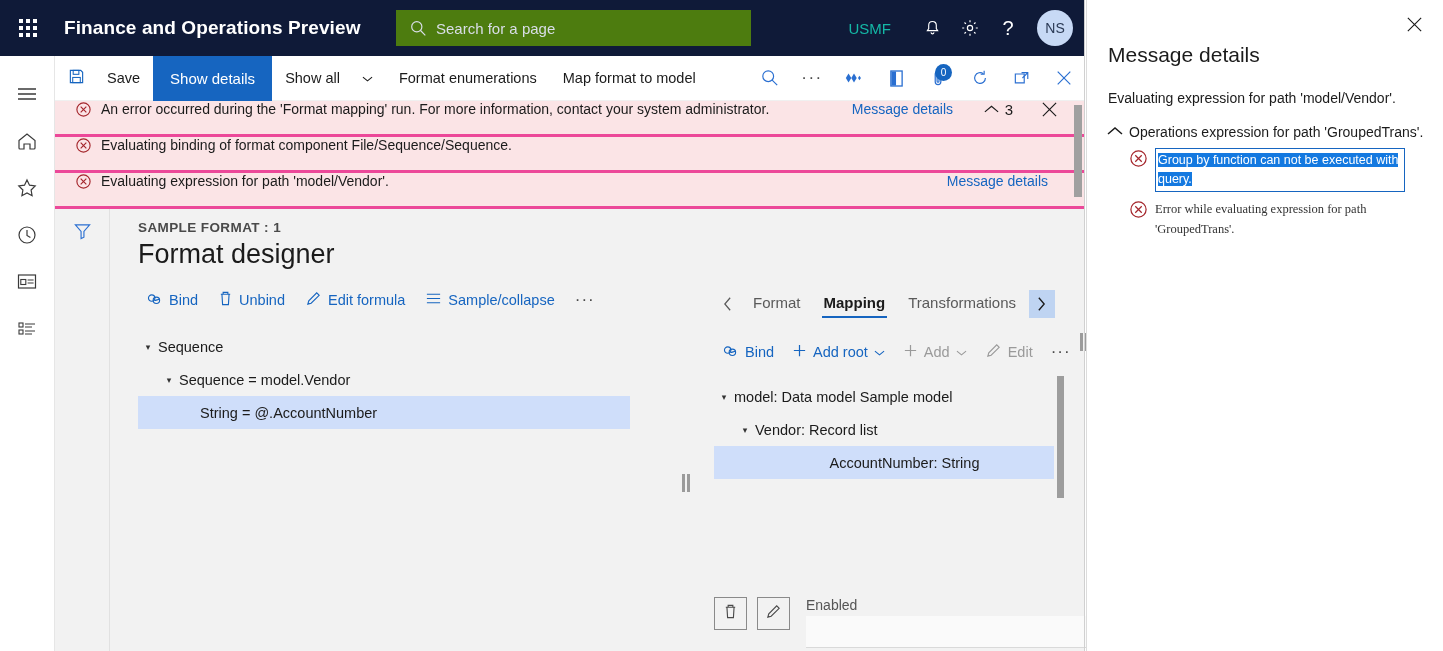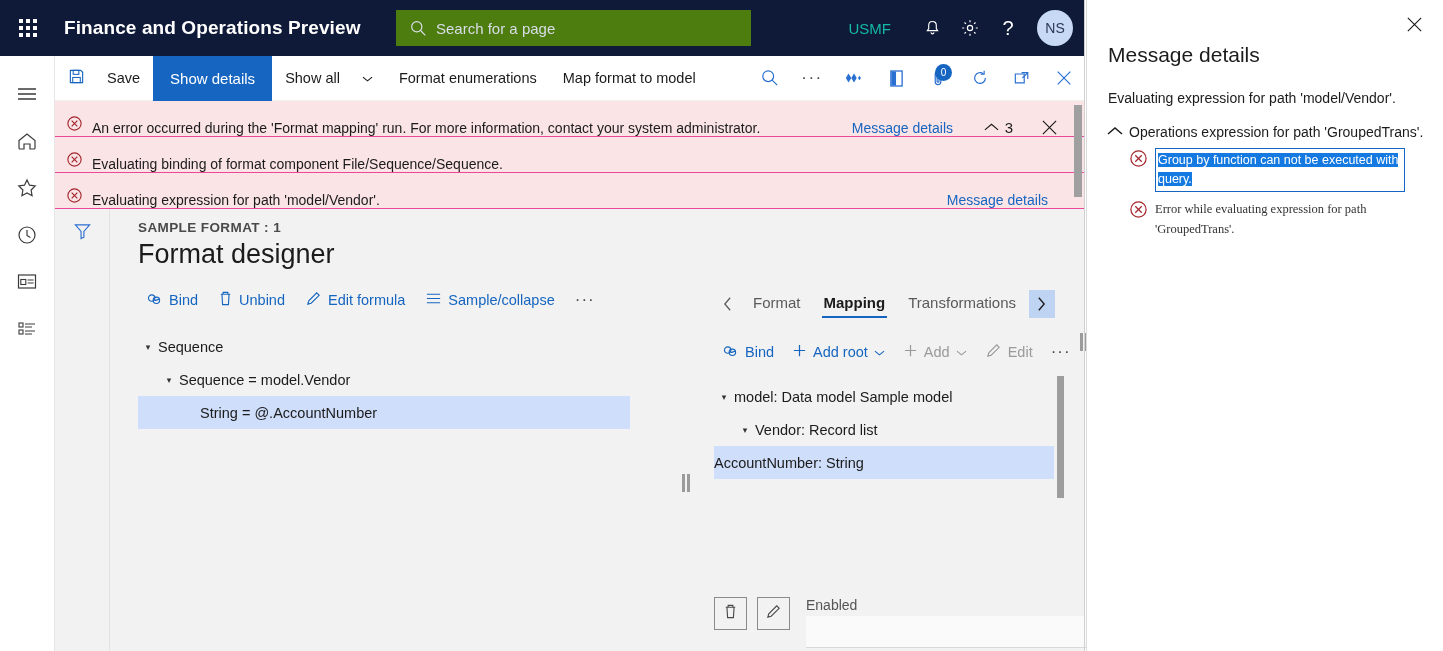--- a/index.html
+++ b/index.html
@@ -79,22 +79,22 @@
     background: #1665c0; color: #fff; font-size: 10px; display: flex;
     align-items: center; justify-content: center;
   }
 
   
   .errbar {
     position: absolute; left: 55px; top: 101px; width: 1030px; height: 108px;
     background: #fbe4e6; overflow: hidden;
   }
   .errrow {
-    height: 36px; display: flex; align-items: flex-end; padding-left: 11px;
-    border-bottom: 1px solid #ec4899; position: relative;
+    height: 36px; display: flex; align-items: flex-start; padding-left: 20px;
+    border-bottom: 3px solid #ec4899; position: relative;
   }
   .errrow:last-child { border-bottom: none; }
   .errtext { font-size: 14px; color: #1b1b1b; margin-left: 9px; }
   .errlink {
     position: absolute; font-size: 14px; color: #1665c0; cursor: pointer;
   }
   .err-ctl { position: absolute; display: flex; align-items: center; cursor: pointer; }
   .errscroll {
     position: absolute; right: 3px; top: 4px; width: 8px; height: 92px;
     background: #a0a0a0; border-radius: 0;
@@ -555,21 +555,21 @@
 
       <div class="rtree">
         <div class="trow" style="padding-left:0;">
           <span class="tri">▾</span>
           <span>model: Data model Sample model</span>
         </div>
         <div class="trow" style="padding-left:21px;">
           <span class="tri">▾</span>
           <span>Vendor: Record list</span>
         </div>
-        <div class="trow sel" style="">
+        <div class="trow sel" style="padding-left:41px;justify-content:center;">
           <span>AccountNumber: String</span>
         </div>
         <div class="rscroll"></div>
       </div>
     </div>
 
     <div class="bottombar">
       <div class="sqbtn">
         <span>
           <svg width="15" height="17" viewBox="0 0 16 18">

